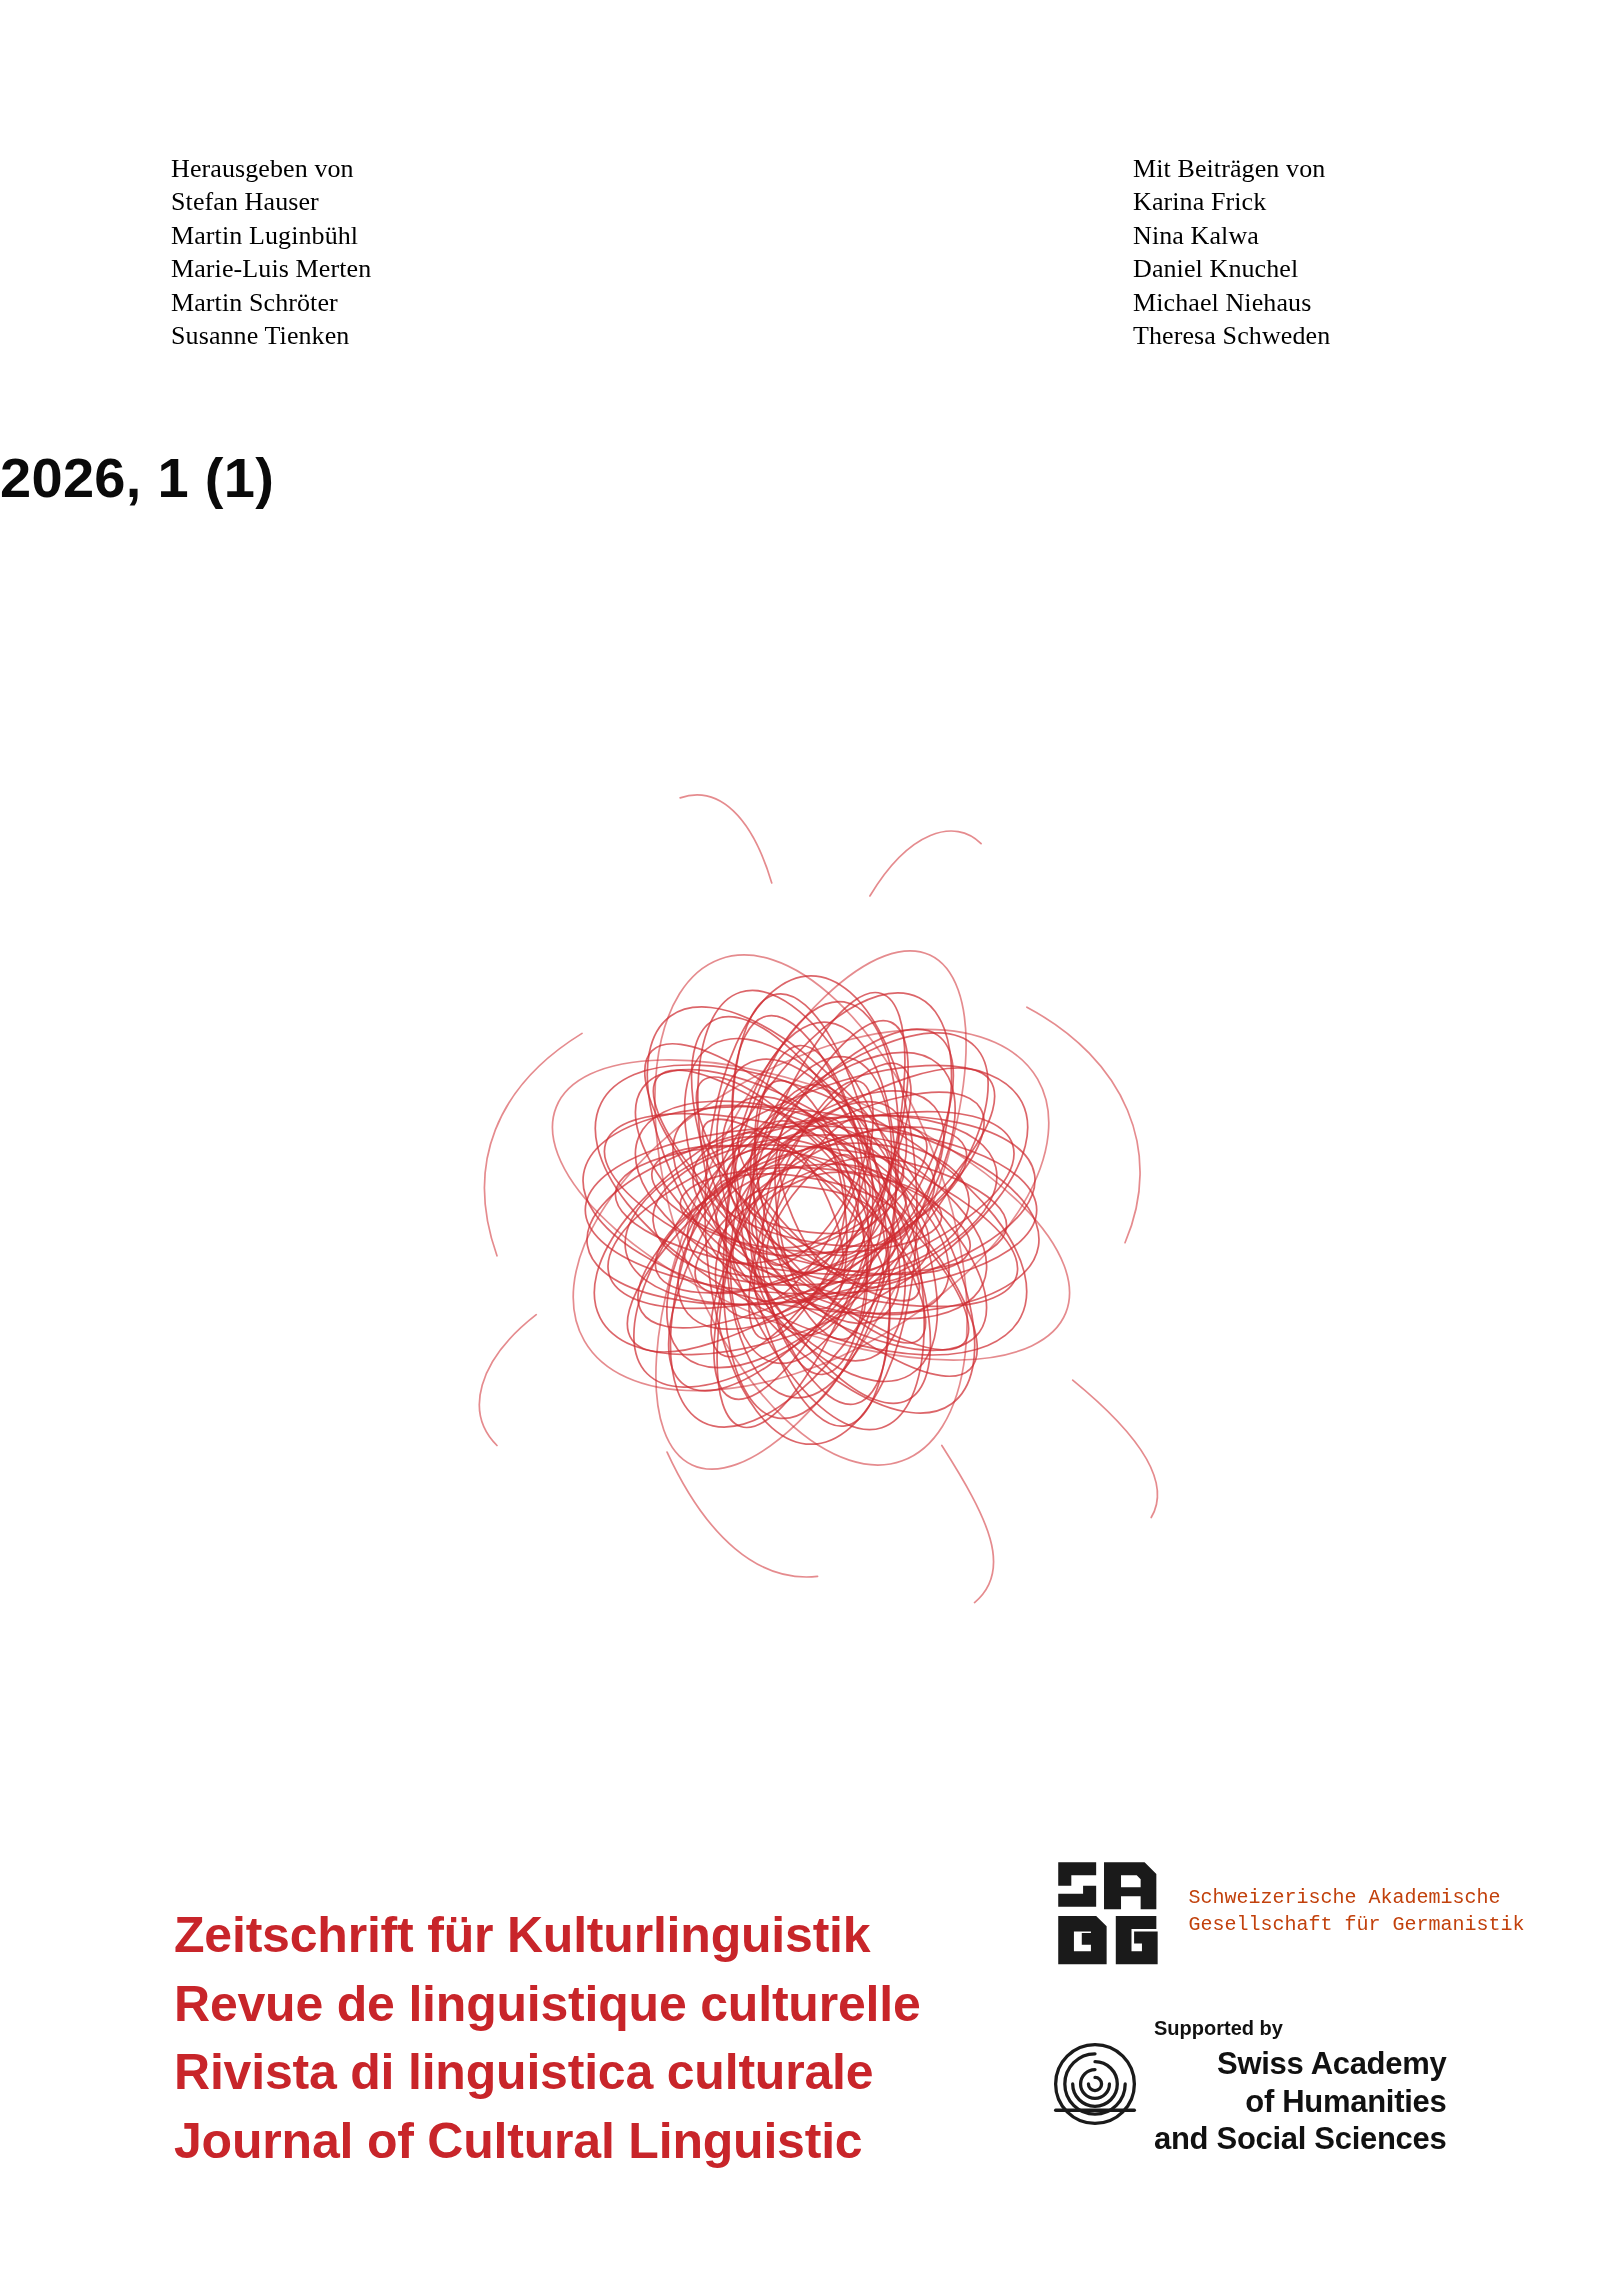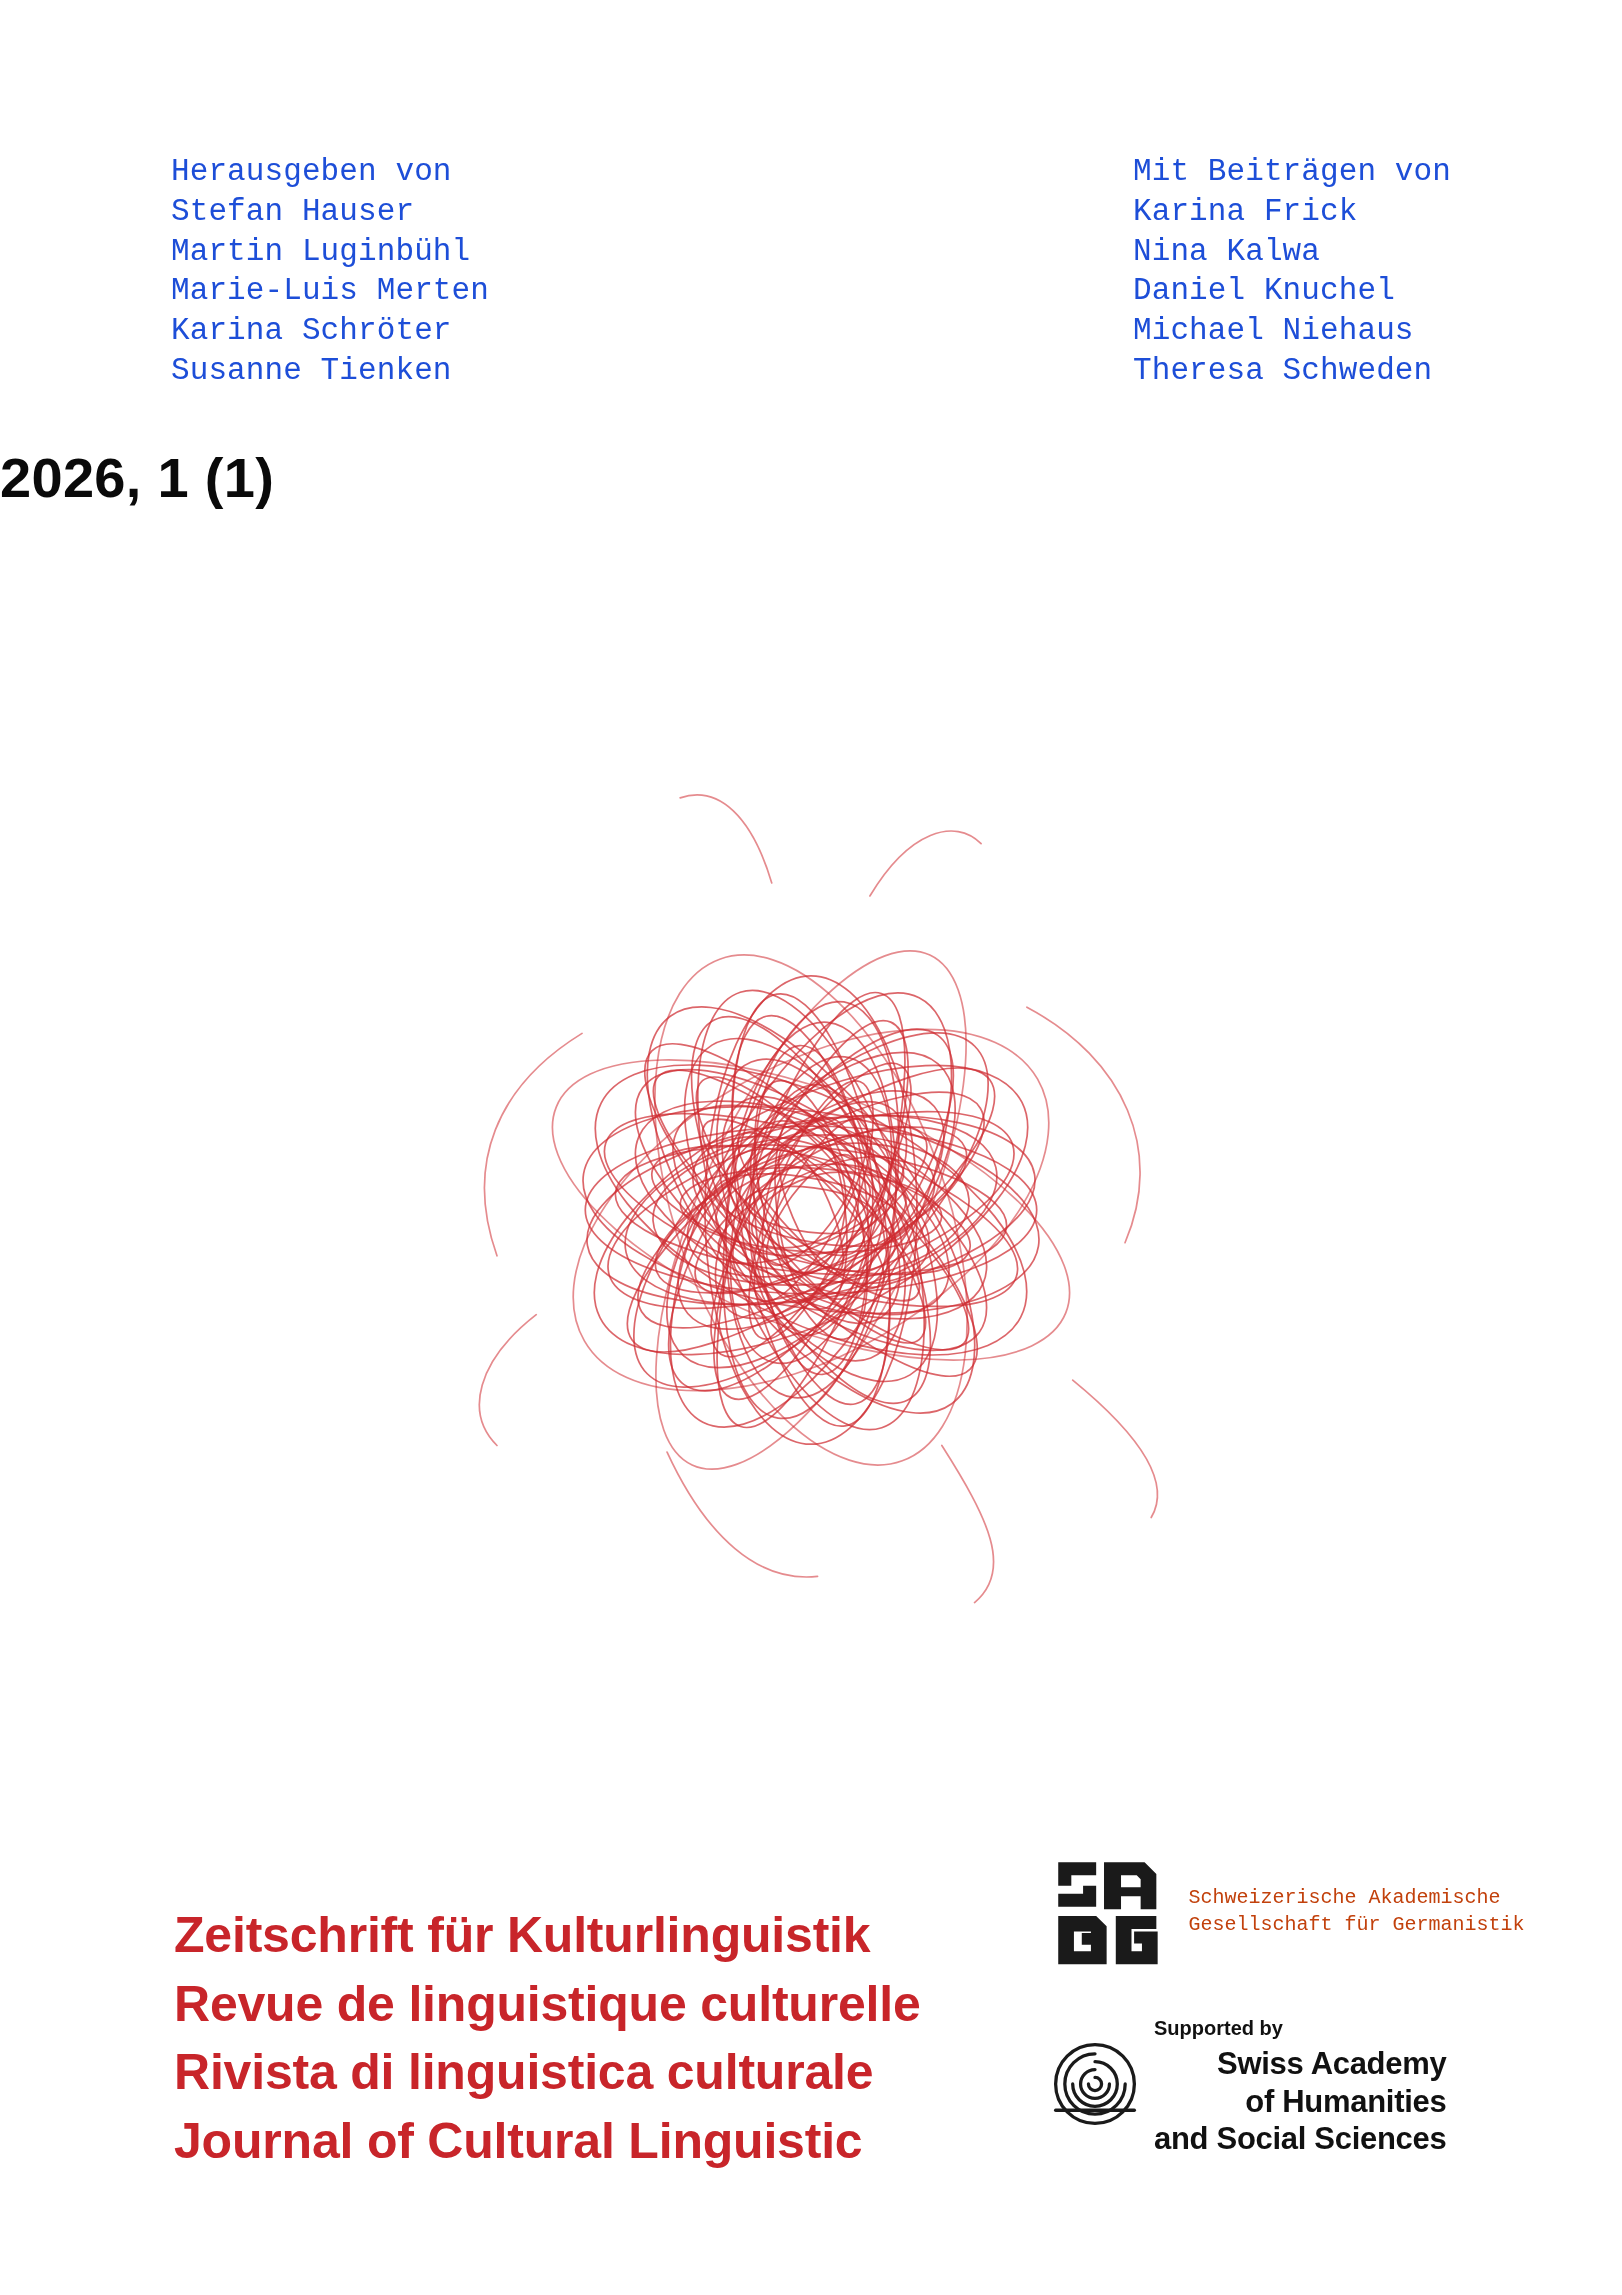--- a/index.html
+++ b/index.html
@@ -19,24 +19,24 @@
   
   .credits {
     position: absolute;
     top: 152px;
     left: 0;
     width: 100%;
     height: 236px;
   }
   .credits-col {
     position: absolute;
-    font-family: Liberation Mono, monospace;
-    font-size: 31px;
+    font-family: Liberation Serif, serif;
+    font-size: 26px;
     line-height: 1.285;
-    color: #1d4ed8;
+    color: #000000;
     letter-spacing: 0.1px;
   }
   .credits-col.left  { left: 171px; }
   .credits-col.right { left: 1133px; }
   .credits-col div { white-space: nowrap; }
 
   
   .issue {
     position: absolute;
     top: 445px;
@@ -156,21 +156,21 @@
 </head>
 <body>
 
 <div class="credits">
 
   <div class="credits-col left">
     <div>Herausgeben von</div>
     <div>Stefan Hauser</div>
     <div>Martin Luginbühl</div>
     <div>Marie-Luis Merten</div>
-    <div>Karina Schröter</div>
+    <div>Martin Schröter</div>
     <div>Susanne Tienken</div>
   </div>
 
   <div class="credits-col right">
     <div>Mit Beiträgen von</div>
     <div>Karina Frick</div>
     <div>Nina Kalwa</div>
     <div>Daniel Knuchel</div>
     <div>Michael Niehaus</div>
     <div>Theresa Schweden</div>

